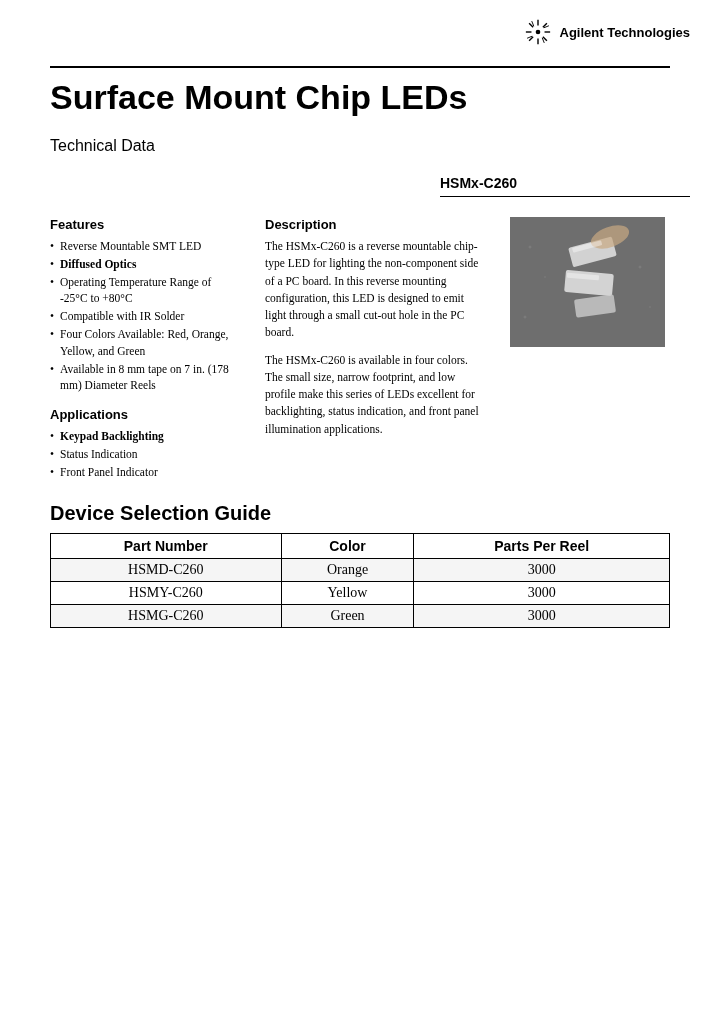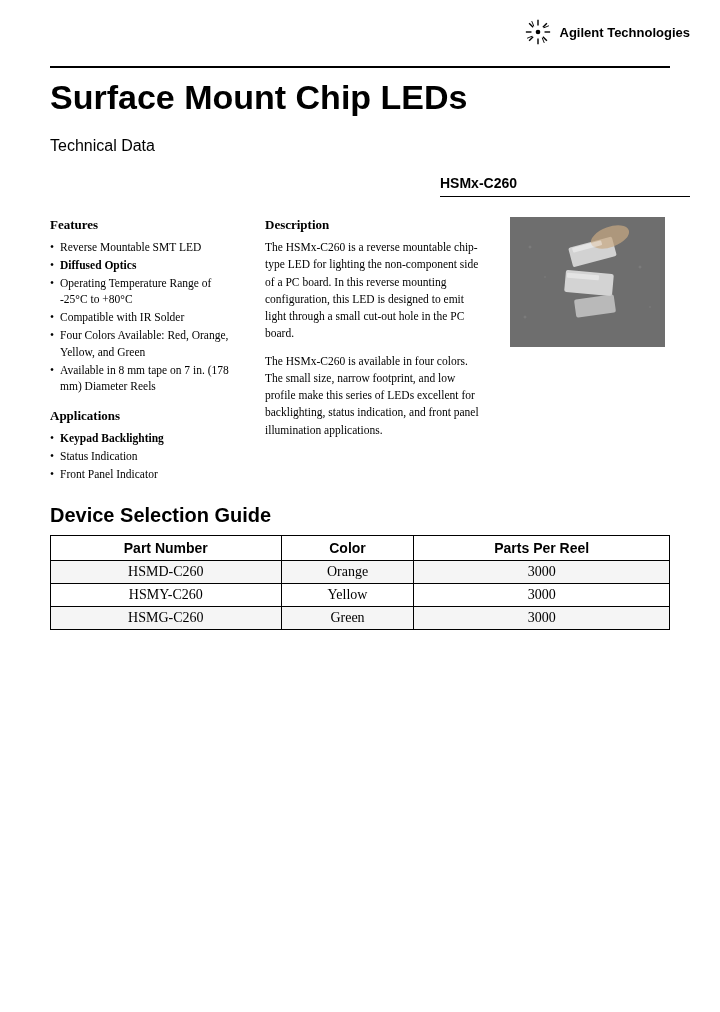--- a/index.html
+++ b/index.html
@@ -98,21 +98,21 @@
       padding: 0 10px;
     }
 
     
     .right-col {
       width: 160px;
       flex-shrink: 0;
     }
 
     .section-title {
-      font-family: Liberation Serif, serif;
+      font-family: Liberation Sans, sans-serif;
       font-size: 13px;
       font-weight: bold;
       margin-bottom: 6px;
     }
 
     .bullet-list {
       list-style: none;
       padding: 0;
     }
     .bullet-list li {

